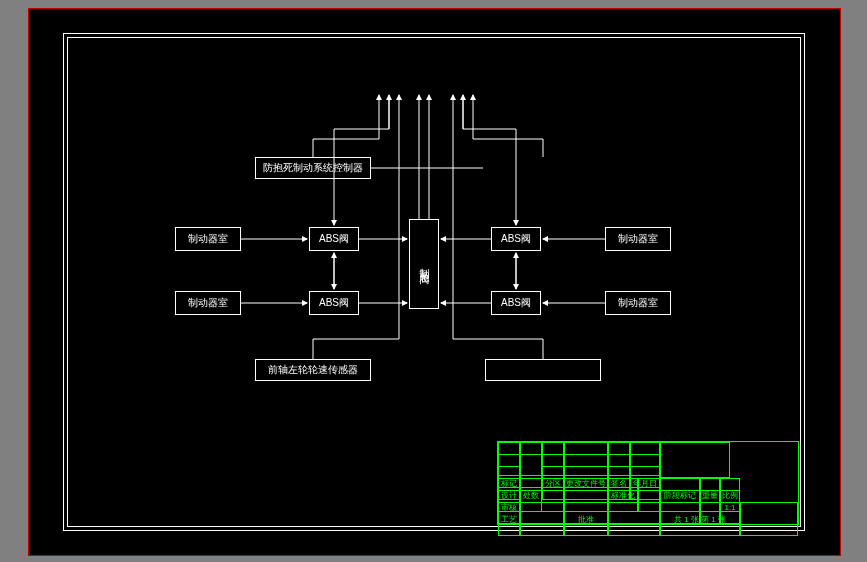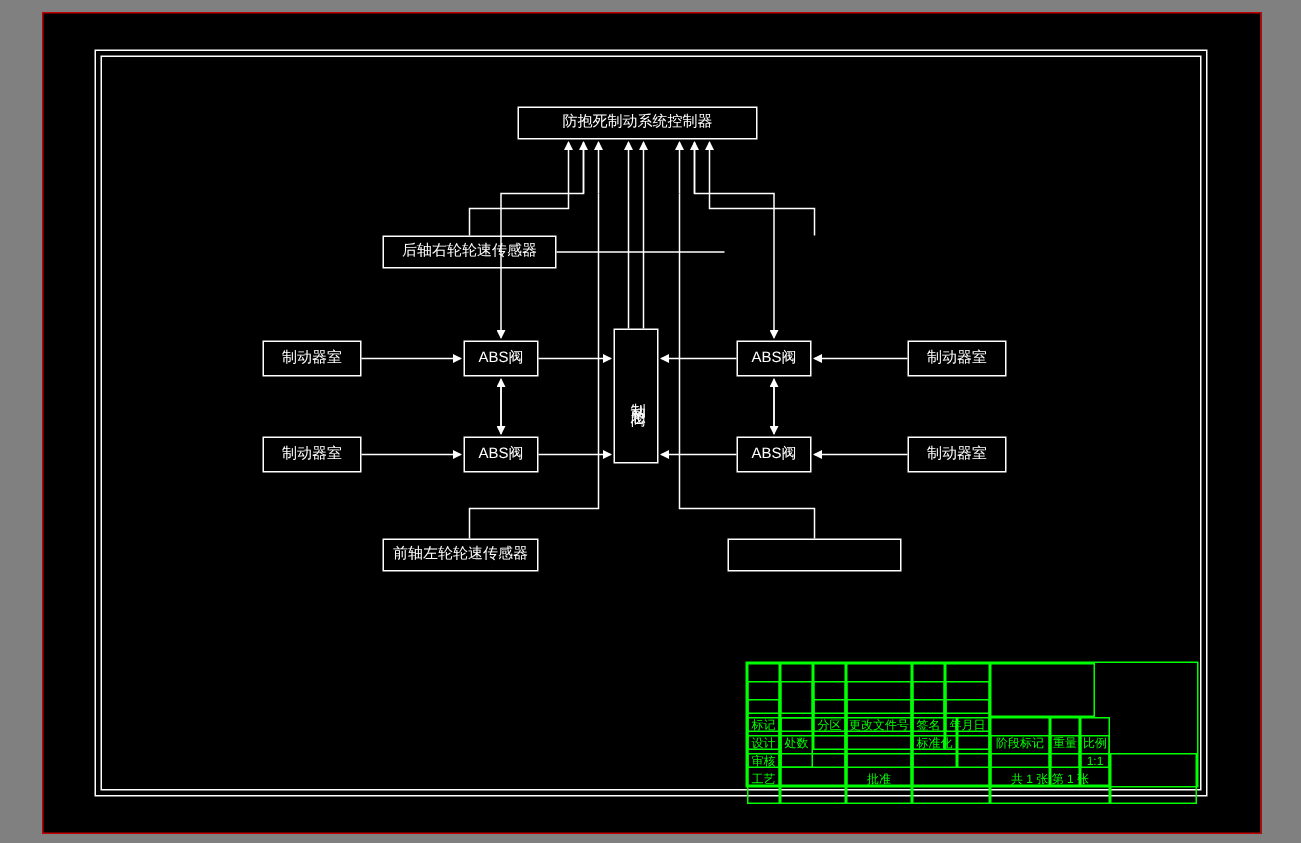--- a/index.html
+++ b/index.html
@@ -15,26 +15,23 @@
   .tcell{position:absolute;border:1px solid #0f0;box-sizing:border-box;display:flex;align-items:center;justify-content:center;padding:16px 2px;white-space:nowrap;overflow:hidden}
   .title{color:#0f0;font-size:12px}
 </style>
 </head>
 <body>
 
 <div class="outer">
   <div class="inner"></div>
   <div class="frame2"></div>
 
-  <div class="box" style="left:316px;top:62px;width:160px;height:22px">
-      <span>防抱死制动系统控制器</span>
-    </div>
 
   <div class="box" style="left:226px;top:148px;width:116px;height:22px">
-      <span>后轴右轮轮速传感器</span>
+      <span>防抱死制动系统控制器</span>
     </div>
 
   <div class="box" style="left:146px;top:218px;width:66px;height:24px">
       <span>制动器室</span>
     </div>
   <div class="box" style="left:280px;top:218px;width:50px;height:24px">
       <span>ABS阀</span>
     </div>
   <div class="box" style="left:462px;top:218px;width:50px;height:24px">
       <span>ABS阀</span>
@@ -53,21 +50,21 @@
   <div class="box" style="left:280px;top:282px;width:50px;height:24px">
       <span>ABS阀</span>
     </div>
   <div class="box" style="left:462px;top:282px;width:50px;height:24px">
       <span>ABS阀</span>
     </div>
   <div class="box" style="left:576px;top:282px;width:66px;height:24px">
       <span>制动器室</span>
     </div>
 
-  <div class="box" style="left:226px;top:350px;width:104px;height:22px">
+  <div class="box" style="left:226px;top:350px;width:116px;height:22px">
       <span>前轴左轮轮速传感器</span>
     </div>
   <div class="box" style="left:456px;top:350px;width:116px;height:22px">
       <span></span>
     </div>
 
   <svg width="811" height="546">
     <defs>
       <marker id="ah" markerWidth="6" markerHeight="6" refX="5" refY="3" orient="auto">
           <path d="M0,0 L6,3 L0,6 Z" class="arr"></path>

